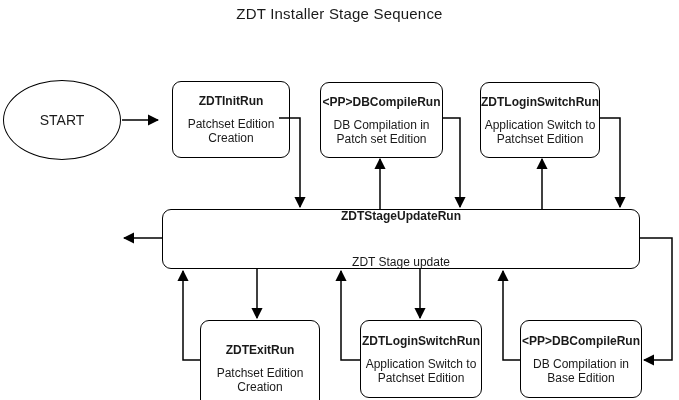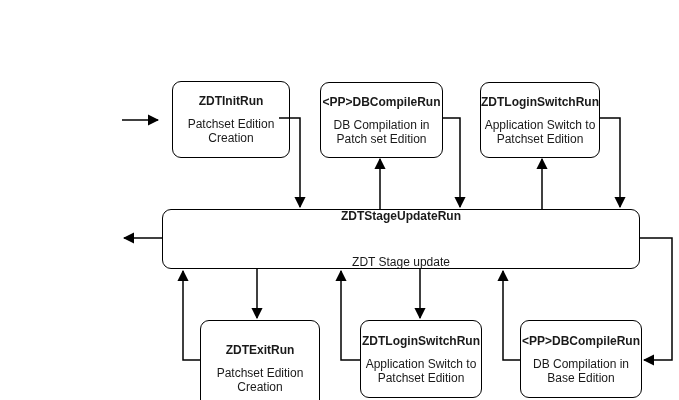--- a/index.html
+++ b/index.html
@@ -35,21 +35,25 @@
   .node.b5{left:360px;top:320px;width:122px;height:78px;}
   .node.b6{left:520px;top:320px;width:122px;height:78px;}
   svg.edges{position:absolute;left:0;top:0;width:679px;height:400px;pointer-events:none;}
   svg.edges polyline{fill:none;stroke:#000;stroke-width:1.5;}
 </style>
 </head>
 <body>
 
 <div class="canvas">
 
+  <div class="diagram-title">ZDT Installer Stage Sequence</div>
 
+  <div class="terminal start">
+    <span>START</span>
+  </div>
 
 
   <div class="node b1">
     <div class="node-title">ZDTInitRun</div>
     <div class="node-sub">Patchset Edition
 Creation</div>
   </div>
 
   <div class="node b2">
     <div class="node-title">&lt;PP&gt;DBCompileRun</div>

